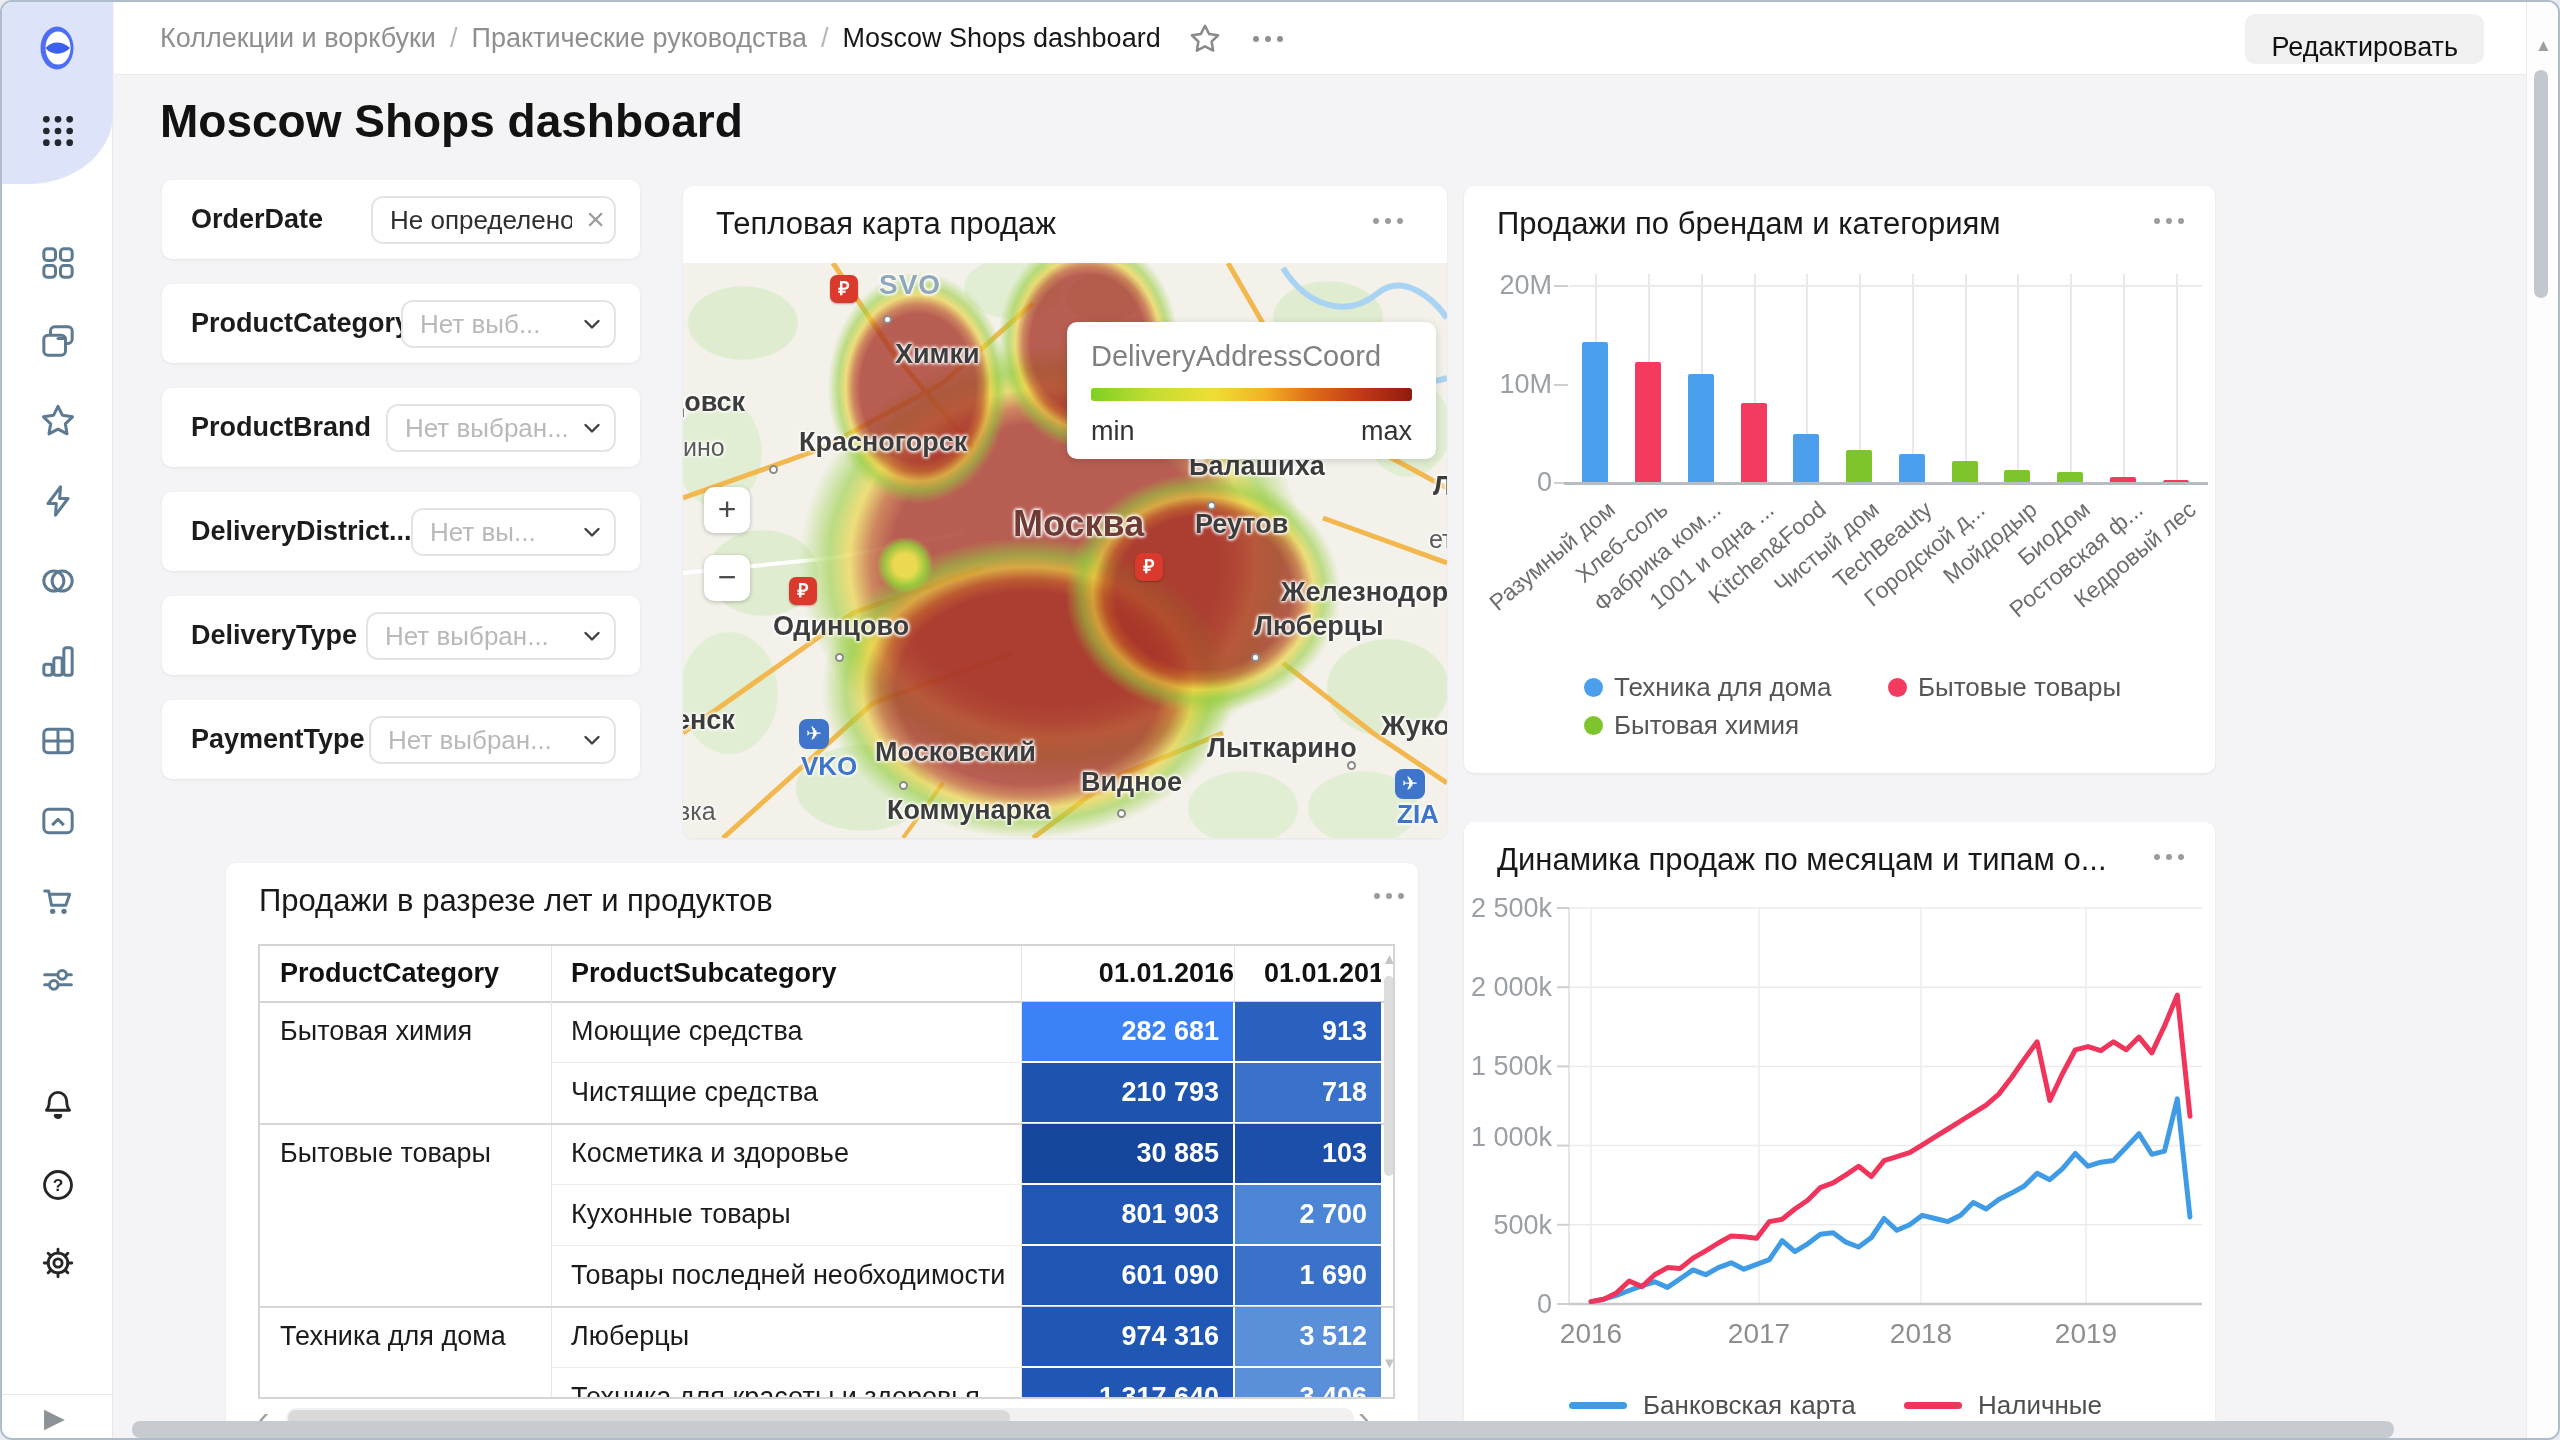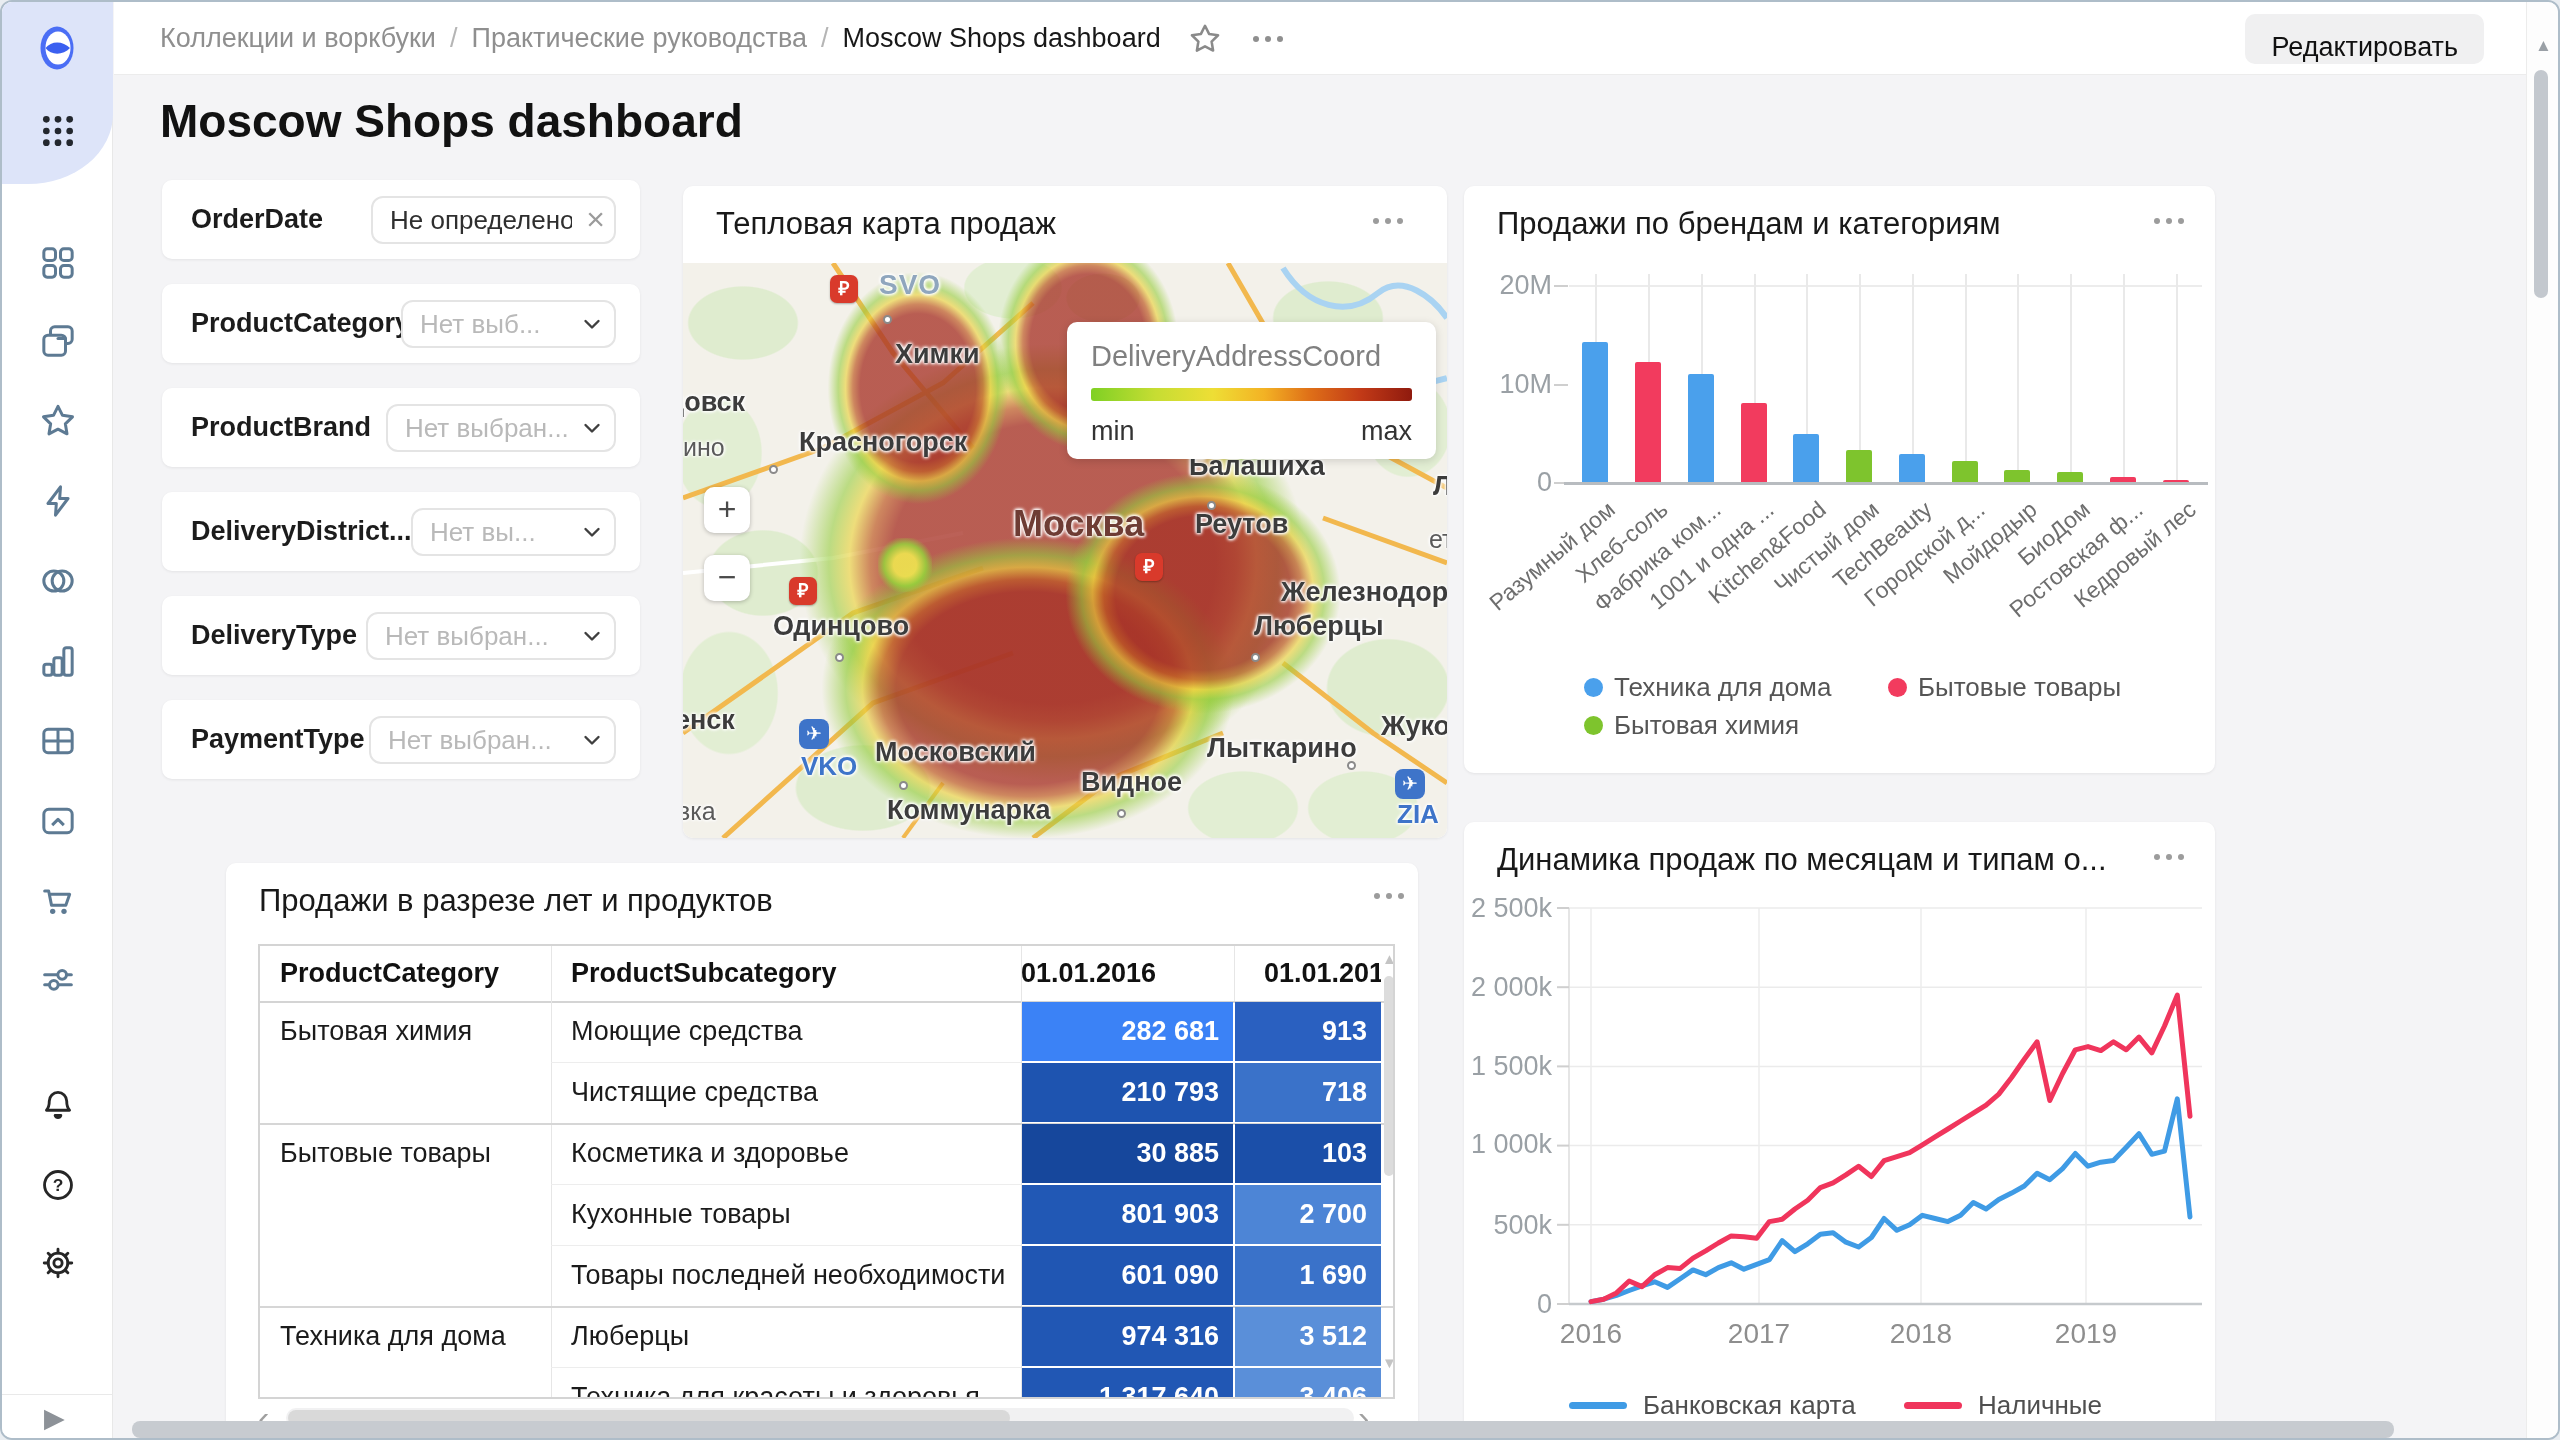--- a/index.html
+++ b/index.html
@@ -456,21 +456,21 @@
         <line x1="93" y1="244.4" x2="105" y2="244.4" stroke="#cfcfcf" stroke-width="2"></line>
         <line x1="93" y1="323.6" x2="105" y2="323.6" stroke="#cfcfcf" stroke-width="2"></line>
         <line x1="93" y1="402.8" x2="105" y2="402.8" stroke="#cfcfcf" stroke-width="2"></line>
         <line x1="93" y1="482" x2="105" y2="482" stroke="#cfcfcf" stroke-width="2"></line>
         <polyline points="127.0,479.6 139.7,477.2 152.5,473.3 165.2,468.5 178.0,463.8 190.7,459.8 203.5,465.4 216.2,456.7 229.0,447.9 241.7,452.7 254.4,445.6 267.2,440.8 279.9,447.2 292.7,442.4 305.4,437.6 318.2,418.6 330.9,429.7 343.7,421.8 356.4,412.3 369.1,410.7 381.9,420.2 394.6,425.0 407.4,415.5 420.1,396.5 432.9,408.3 445.6,402.8 458.4,393.3 471.1,396.5 483.9,399.6 496.6,393.3 509.3,380.6 522.1,387.0 534.8,377.5 547.6,371.1 560.3,364.0 573.1,351.3 585.8,357.7 598.6,346.6 611.3,331.5 624.0,344.2 636.8,340.2 649.5,338.6 662.3,325.2 675.0,311.7 687.8,332.3 700.5,329.1 713.3,276.9 726.0,394.9" fill="none" stroke="#3f9be5" stroke-width="5" stroke-linejoin="round" stroke-linecap="round"></polyline>
         <polyline points="127.0,479.6 139.7,477.2 152.5,470.9 165.2,459.0 178.0,464.6 190.7,452.7 203.5,445.6 216.2,446.4 229.0,436.1 241.7,428.9 254.4,421.0 267.2,413.9 279.9,414.7 292.7,416.3 305.4,399.6 318.2,397.3 330.9,387.0 343.7,378.2 356.4,365.6 369.1,360.8 381.9,352.9 394.6,344.2 407.4,354.5 420.1,338.6 432.9,334.7 445.6,330.7 458.4,322.8 471.1,314.9 483.9,307.0 496.6,299.0 509.3,291.1 522.1,283.2 534.8,272.1 547.6,255.5 560.3,237.3 573.1,219.8 585.8,278.5 598.6,251.5 611.3,227.8 624.0,224.6 636.8,228.6 649.5,219.8 662.3,227.8 675.0,215.1 687.8,230.9 700.5,204.0 713.3,173.1 726.0,294.3" fill="none" stroke="#f0355c" stroke-width="5" stroke-linejoin="round" stroke-linecap="round"></polyline>
       </svg>
       <div class="axlbl" style="left: 2px; top: 71px; width: 86px;">2 500k</div>
       <div class="axlbl" style="left: 2px; top: 150.2px; width: 86px;">2 000k</div>
       <div class="axlbl" style="left: 2px; top: 229.4px; width: 86px;">1 500k</div>
-      <div class="axlbl" style="left: 2px; top: 307px; width: 86px;">1 000k</div>
+      <div class="axlbl" style="left: 2px; top: 300px; width: 86px;">1 000k</div>
       <div class="axlbl" style="left: 2px; top: 387.8px; width: 86px;">500k</div>
       <div class="axlbl" style="left: 2px; top: 467px; width: 86px;">0</div>
       <div class="xyear" style="left: 82px; top: 496px;">2016</div>
       <div class="xyear" style="left: 250px; top: 496px;">2017</div>
       <div class="xyear" style="left: 412px; top: 496px;">2018</div>
       <div class="xyear" style="left: 577px; top: 496px;">2019</div>
       <div class="leg-seg" style="left: 105px; top: 580px; background: rgb(63, 155, 229);"></div>
       <span class="leg-lbl" style="left: 179px; top: 568px; color: rgb(79, 79, 79);">Банковская карта</span>
       <div class="leg-seg" style="left: 440px; top: 580px; background: rgb(240, 53, 92);"></div>
       <span class="leg-lbl" style="left: 514px; top: 568px; color: rgb(79, 79, 79);">Наличные</span>
@@ -479,21 +479,21 @@
   <div class="card" id="table-card" style="left:224px;top:861px;width:1192px;height:579px;border-bottom-left-radius:0;border-bottom-right-radius:0;">
     <div class="card-title">Продажи в разрезе лет и продуктов</div>
     <div class="dots card-dots" style="left:1148px;top:30px;">
         <i></i>
         <i></i>
         <i></i>
       </div>
     <div class="tbl-wrap" id="tbl">
         <div class="th" style="left: 20px; width: 271px;">ProductCategory</div>
         <div class="th" style="left: 311px; width: 450px;">ProductSubcategory</div>
-        <div class="th" style="left: 761px; width: 213px; text-align: left;">01.01.2016</div>
+        <div class="th" style="left: 761px; width: 213px; text-align: right;">01.01.2016</div>
         <div class="th" style="left: 1004px; width: 117px;">01.01.2017</div>
         <div class="tl" style="left: 0px; top: 55px; width: 1137px; height: 2px; background: rgb(212, 212, 212);"></div>
         <div class="tl" style="left: 291px; top: 0px; width: 1px; height: 455px;"></div>
         <div class="tl" style="left: 761px; top: 0px; width: 1px; height: 455px;"></div>
         <div class="tl" style="left: 974px; top: 0px; width: 1px; height: 55px;"></div>
         <div class="tcell" style="left: 20px; top: 55px; width: 260px;">Бытовая химия</div>
         <div class="tcell" style="left: 311px; top: 55px; width: 440px;">Моющие средства</div>
         <div class="ncell" style="left: 762px; top: 56px; width: 211px; height: 59px; background: #3b82f6;">282 681</div>
         <div class="ncell" style="left: 975px; top: 56px; width: 146px; height: 59px; background: rgb(42, 96, 192);">913</div>
         <div class="tl" style="left: 291px; top: 116px; width: 470px; height: 1px; background: rgb(237, 237, 237);"></div>

